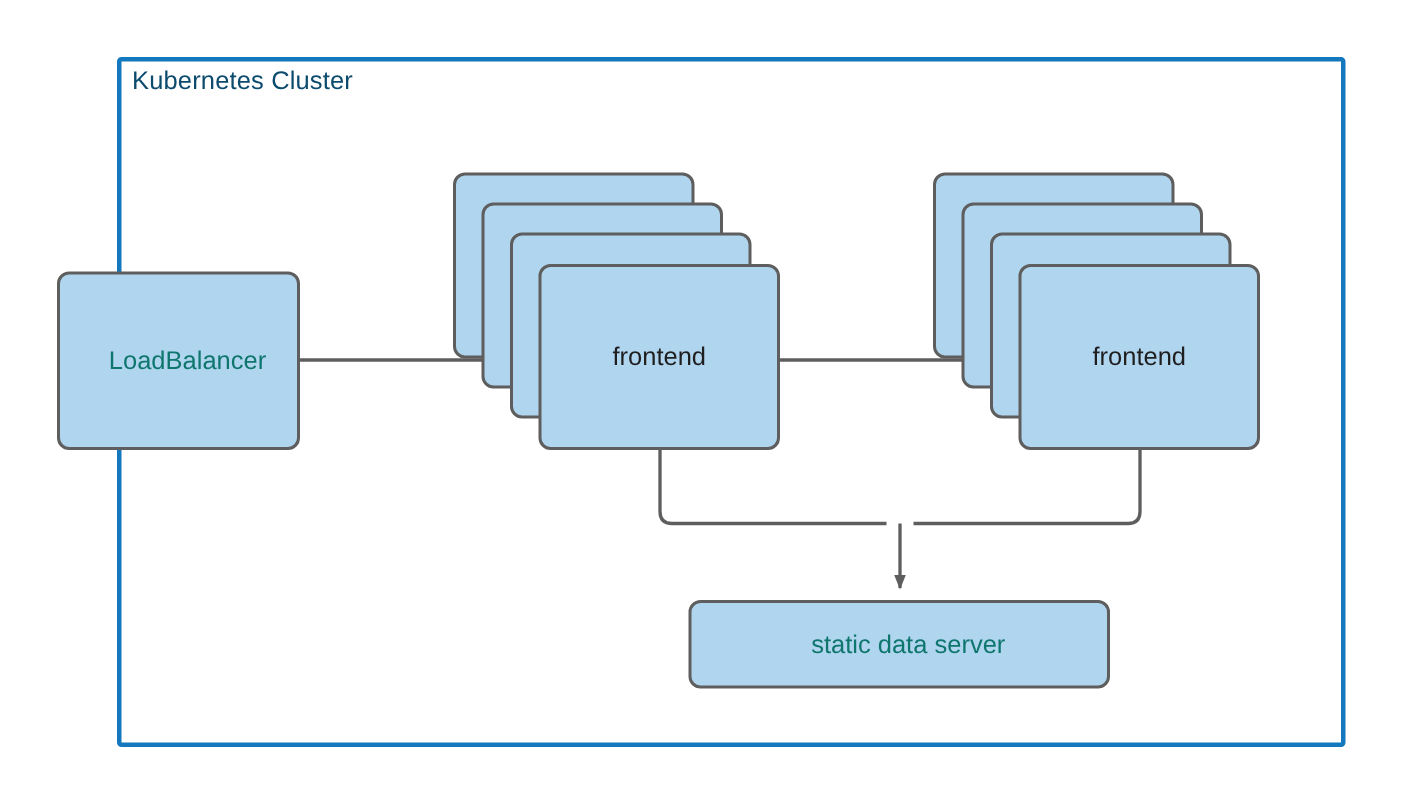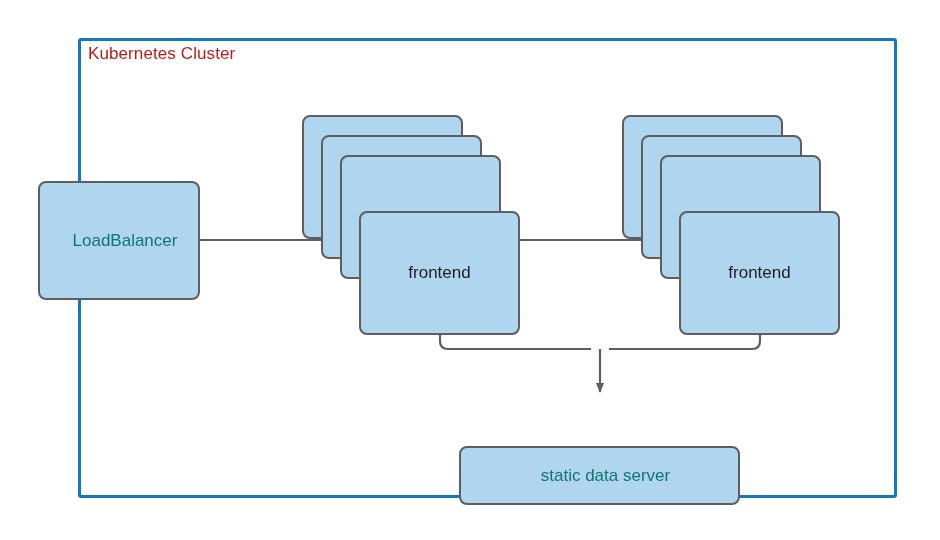--- a/index.html
+++ b/index.html
@@ -38,21 +38,21 @@
     border: 3px solid #1378be;
     border-radius: 3px;
     box-sizing: border-box;
     background: transparent;
   }
   .cluster-label {
     position: absolute;
     left: 88px;
     top: 44px;
     font-size: 17px;
-    color: #b91c1c;
+    color: #0c4a6e;
     letter-spacing: 0.1px;
     white-space: nowrap;
   }
 
   
   .node {
     position: absolute;
     box-sizing: border-box;
     background: #b0d5ef;
     border: 2.2px solid #5e5e5e;
@@ -97,30 +97,28 @@
   .card-2 { left: 38px; top: 40px; }
   .card-3 {
     left: 57px;
     top: 61px;
     display: flex;
     align-items: center;
     justify-content: center;
     color: #1f1f1f;
     font-size: 17px;
     white-space: nowrap;
-    margin-top: 35px;
   }
 
   
   .sds {
     left: 459px;
     top: 400px;
     width: 281px;
     height: 59px;
-    margin-top: 46px;
   }
 </style>
 </head>
 <body>
 
 <div id="canvas">
 
   <div class="cluster"></div>
   <div class="cluster-label">Kubernetes Cluster</div>
 

